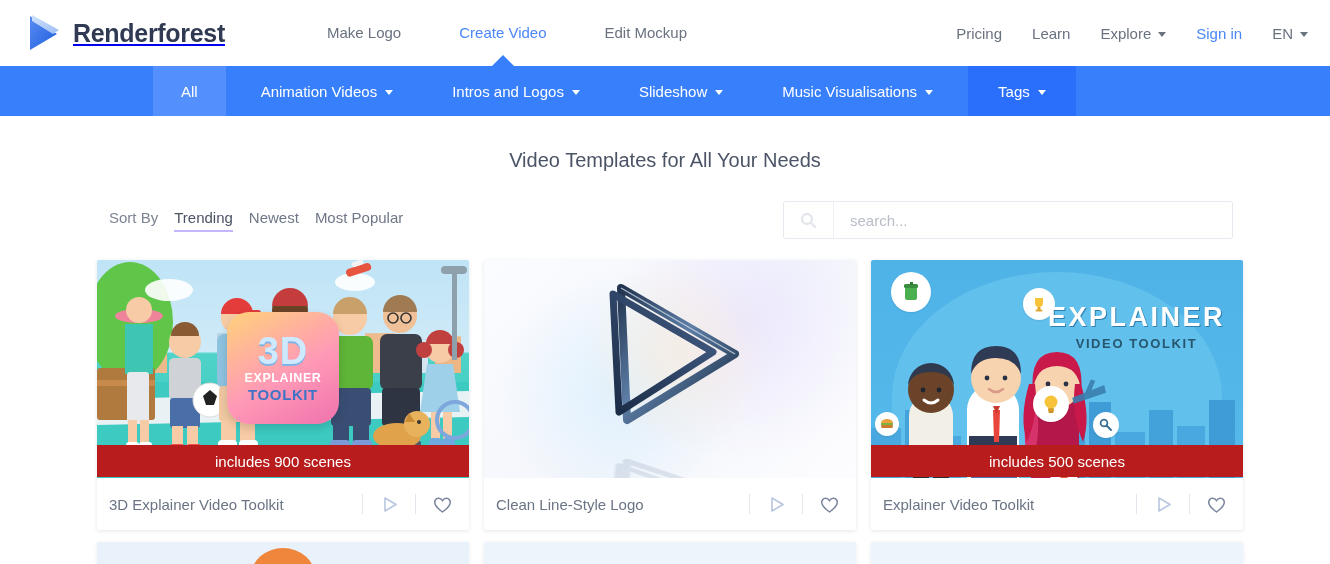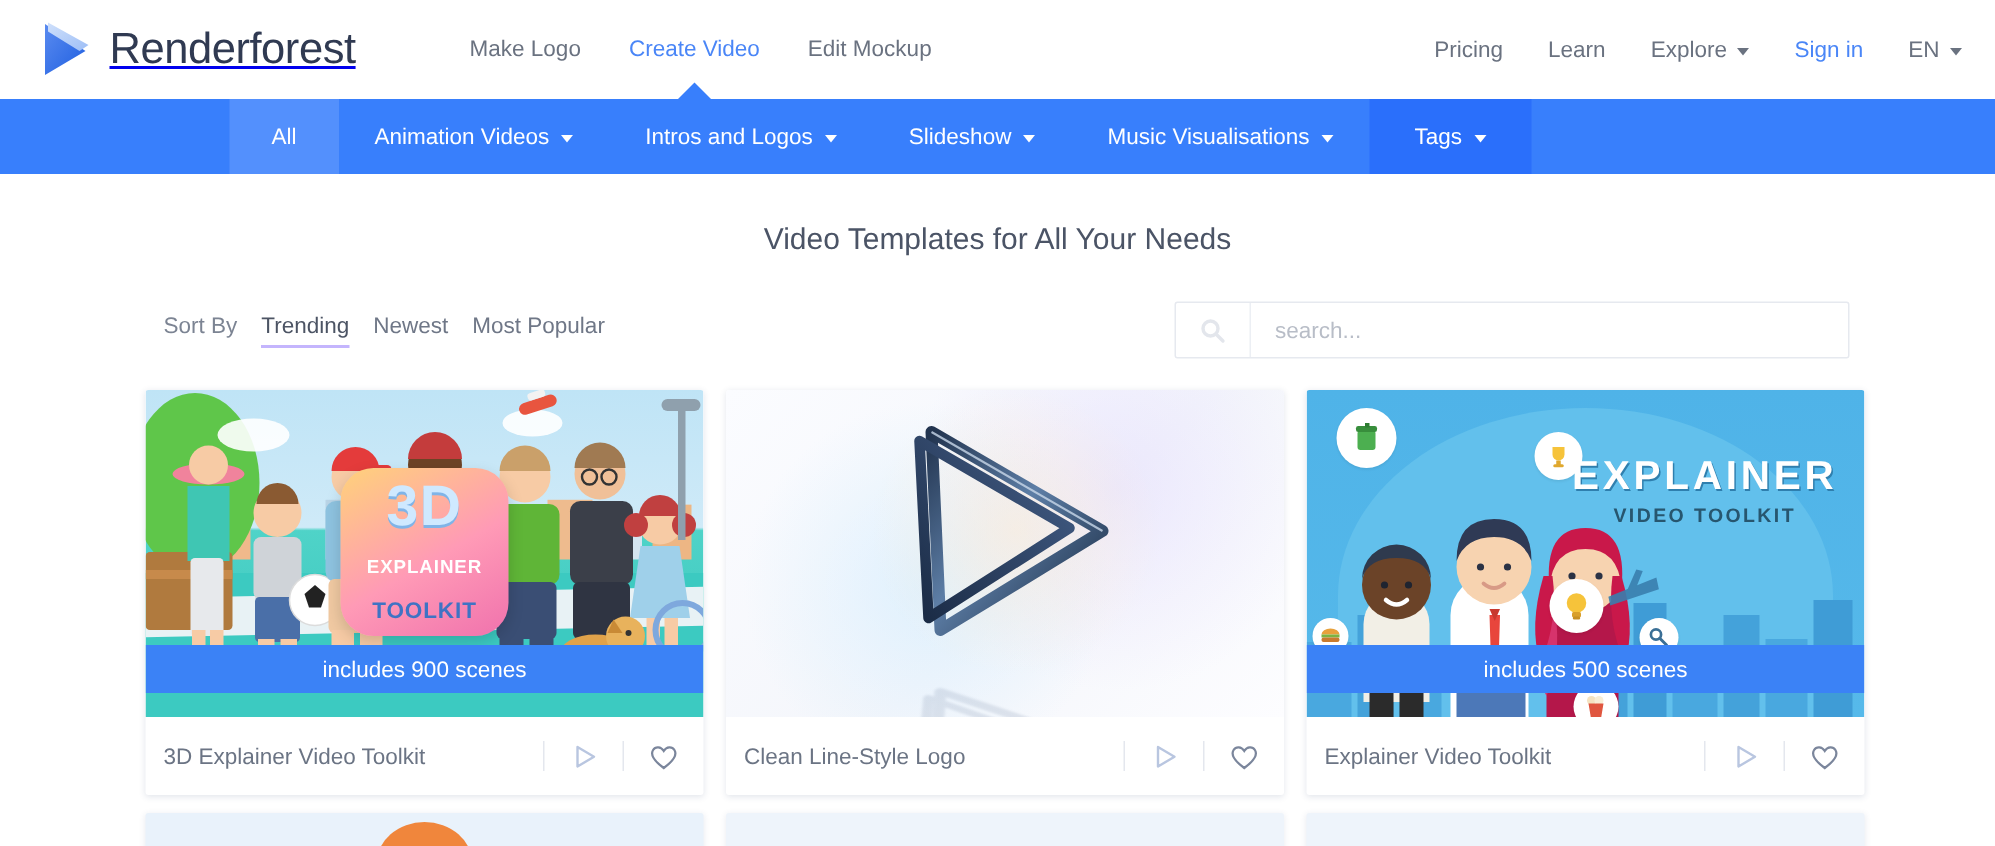--- a/index.html
+++ b/index.html
@@ -19,39 +19,40 @@
     position: relative;
   }
   .brand {
     display: flex;
     align-items: center;
     margin-left: 26px;
     gap: 9px;
   }
   .brand-mark { width: 38px; height: 40px; display: block; }
   .brand-name {
-    font-size: 29px;
-    font-weight: normal;
+    font-size: 25px;
+    font-weight: bold;
     color: #303a52;
     letter-spacing: -0.3px;
   }
 
   .main-nav {
     display: flex;
     align-items: center;
     gap: 32px;
     margin-left: 76px;
     height: 66px;
   }
   .main-nav a {
     font-size: 15px;
     color: #6a7280;
     text-decoration: none;
     position: relative;
     line-height: 66px;
+    margin-left: 26px;
   }
   .main-nav a.active { color: #4a86f7; }
   .nav-pointer {
     position: absolute;
     left: 50%;
     transform: translateX(-50%);
     bottom: 0;
     width: 0; height: 0;
     border-left: 11px solid transparent;
     border-right: 11px solid transparent;
@@ -88,20 +89,21 @@
     height: 50px;
     background: #387ffc;
     display: flex;
     align-items: stretch;
     position: relative;
   }
   .catbar-inner {
     display: flex;
     align-items: stretch;
     margin-left: 153px;
+    gap: 11px;
   }
   .cat {
     display: flex;
     align-items: center;
     gap: 8px;
     padding: 0 24px;
     color: #ffffff;
     font-size: 15px;
     text-decoration: none;
     white-space: nowrap;
@@ -189,23 +191,23 @@
     position: relative;
   }
   .thumb {
     width: 100%;
     height: 218px;
     position: relative;
     overflow: hidden;
   }
   .scenes-banner {
     position: absolute;
-    left: 0; right: 0; bottom: 16px;
+    left: 0; right: 0; bottom: 1px;
     height: 32px;
-    background: #3b82f6;
+    background: #b91c1c;
     color: #ffffff;
     font-size: 15px;
     display: flex;
     align-items: center;
     justify-content: center;
   }
   .card-foot {
     height: 52px;
     display: flex;
     align-items: center;
@@ -249,21 +251,21 @@
   .plaque {
     position: absolute;
     left: 50%; top: 52px;
     transform: translateX(-50%);
     width: 112px; height: 112px;
     border-radius: 22px;
     background: linear-gradient(150deg, #ffd27a 0%, #ff9ab6 55%, #f072ad 100%);
     box-shadow: 0 4px 10px rgba(0,0,0,.15);
     display: flex; flex-direction: column;
     align-items: center; justify-content: center;
-    gap: 14px;
+    gap: 1px;
   }
   .plaque .t3d {
     font-size: 38px; font-weight: bold; color: #cfe9ff;
     text-shadow: 0 2px 0 #7fb4e8; letter-spacing: 1px; line-height: 0.95;
   }
   .plaque .texp { font-size: 12.5px; font-weight: bold; color: #ffffff; letter-spacing: 0.6px; }
   .plaque .ttk { font-size: 15px; font-weight: bold; color: #3f73c4; letter-spacing: 0.6px; }
 
   
   .art2 {

